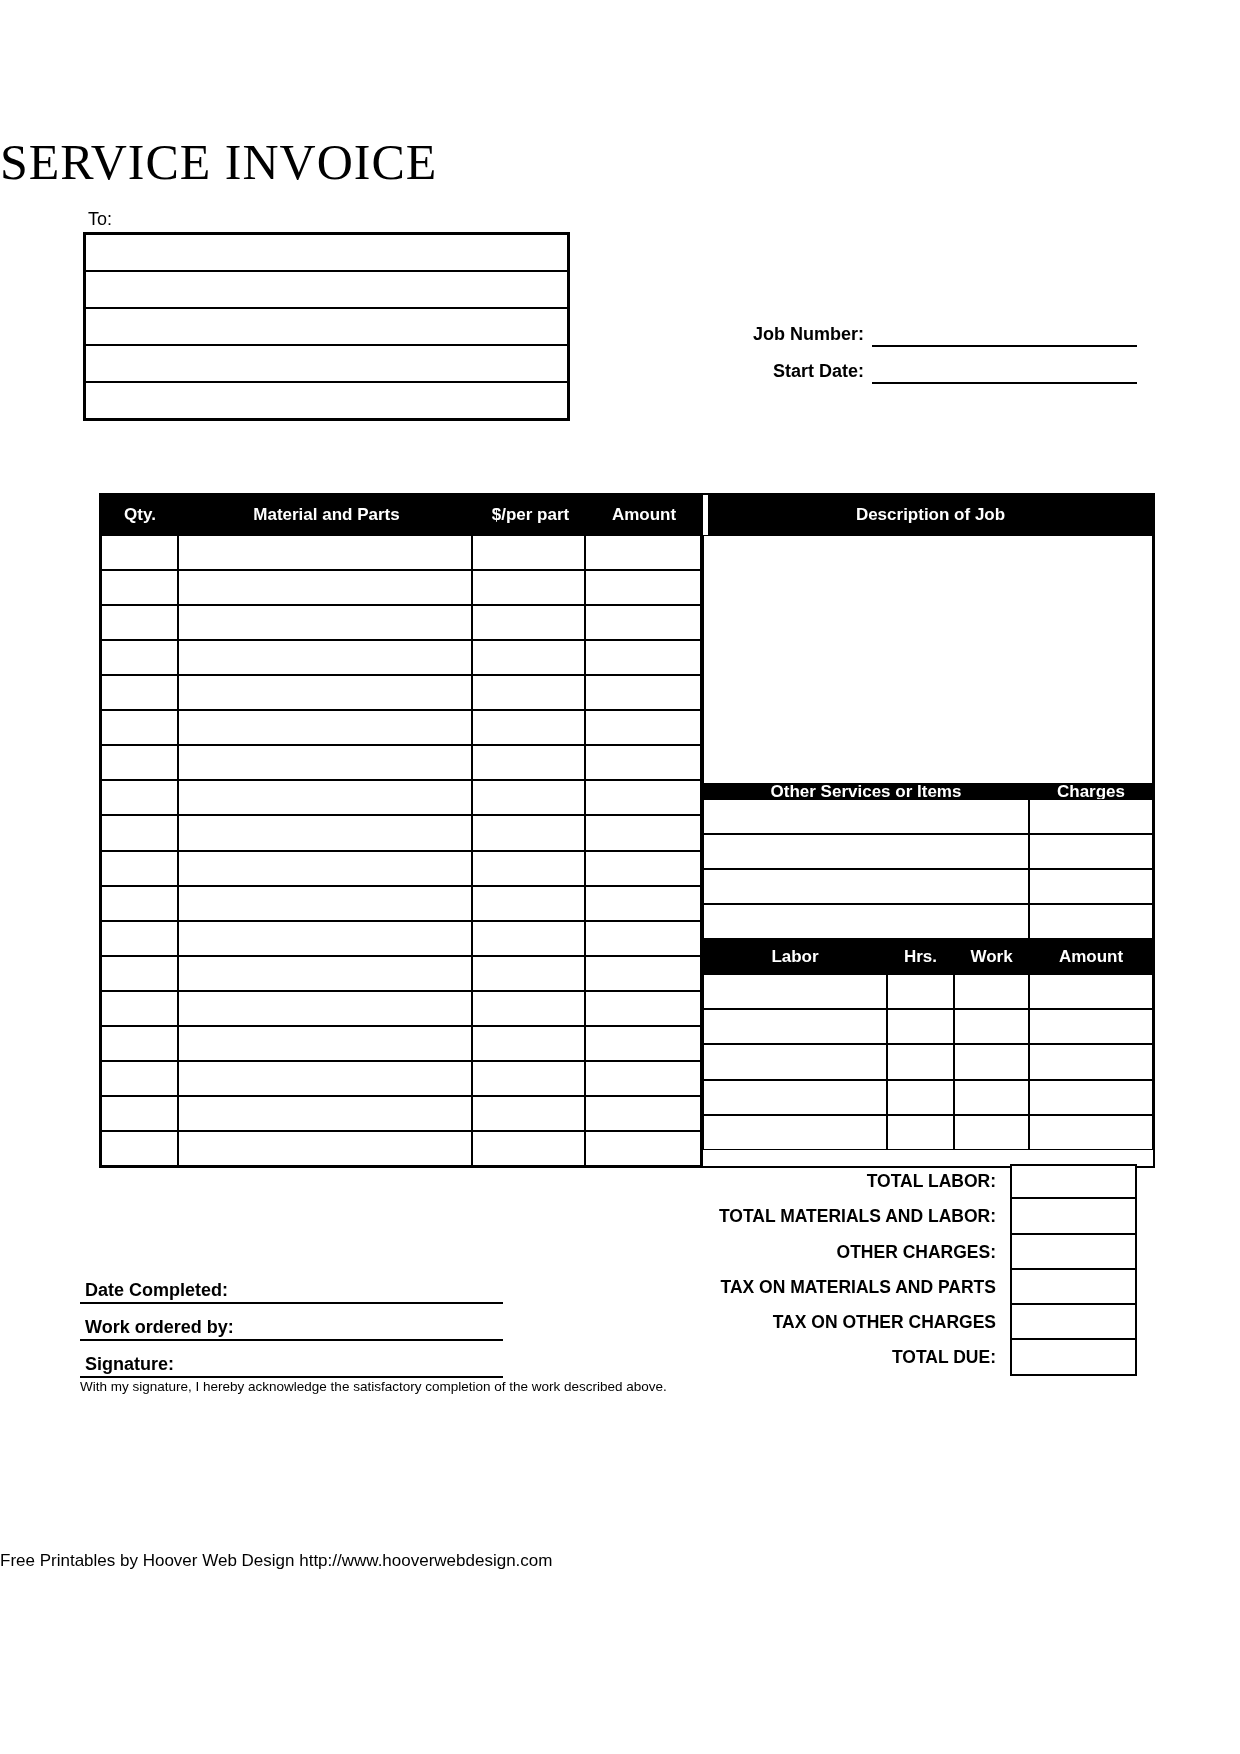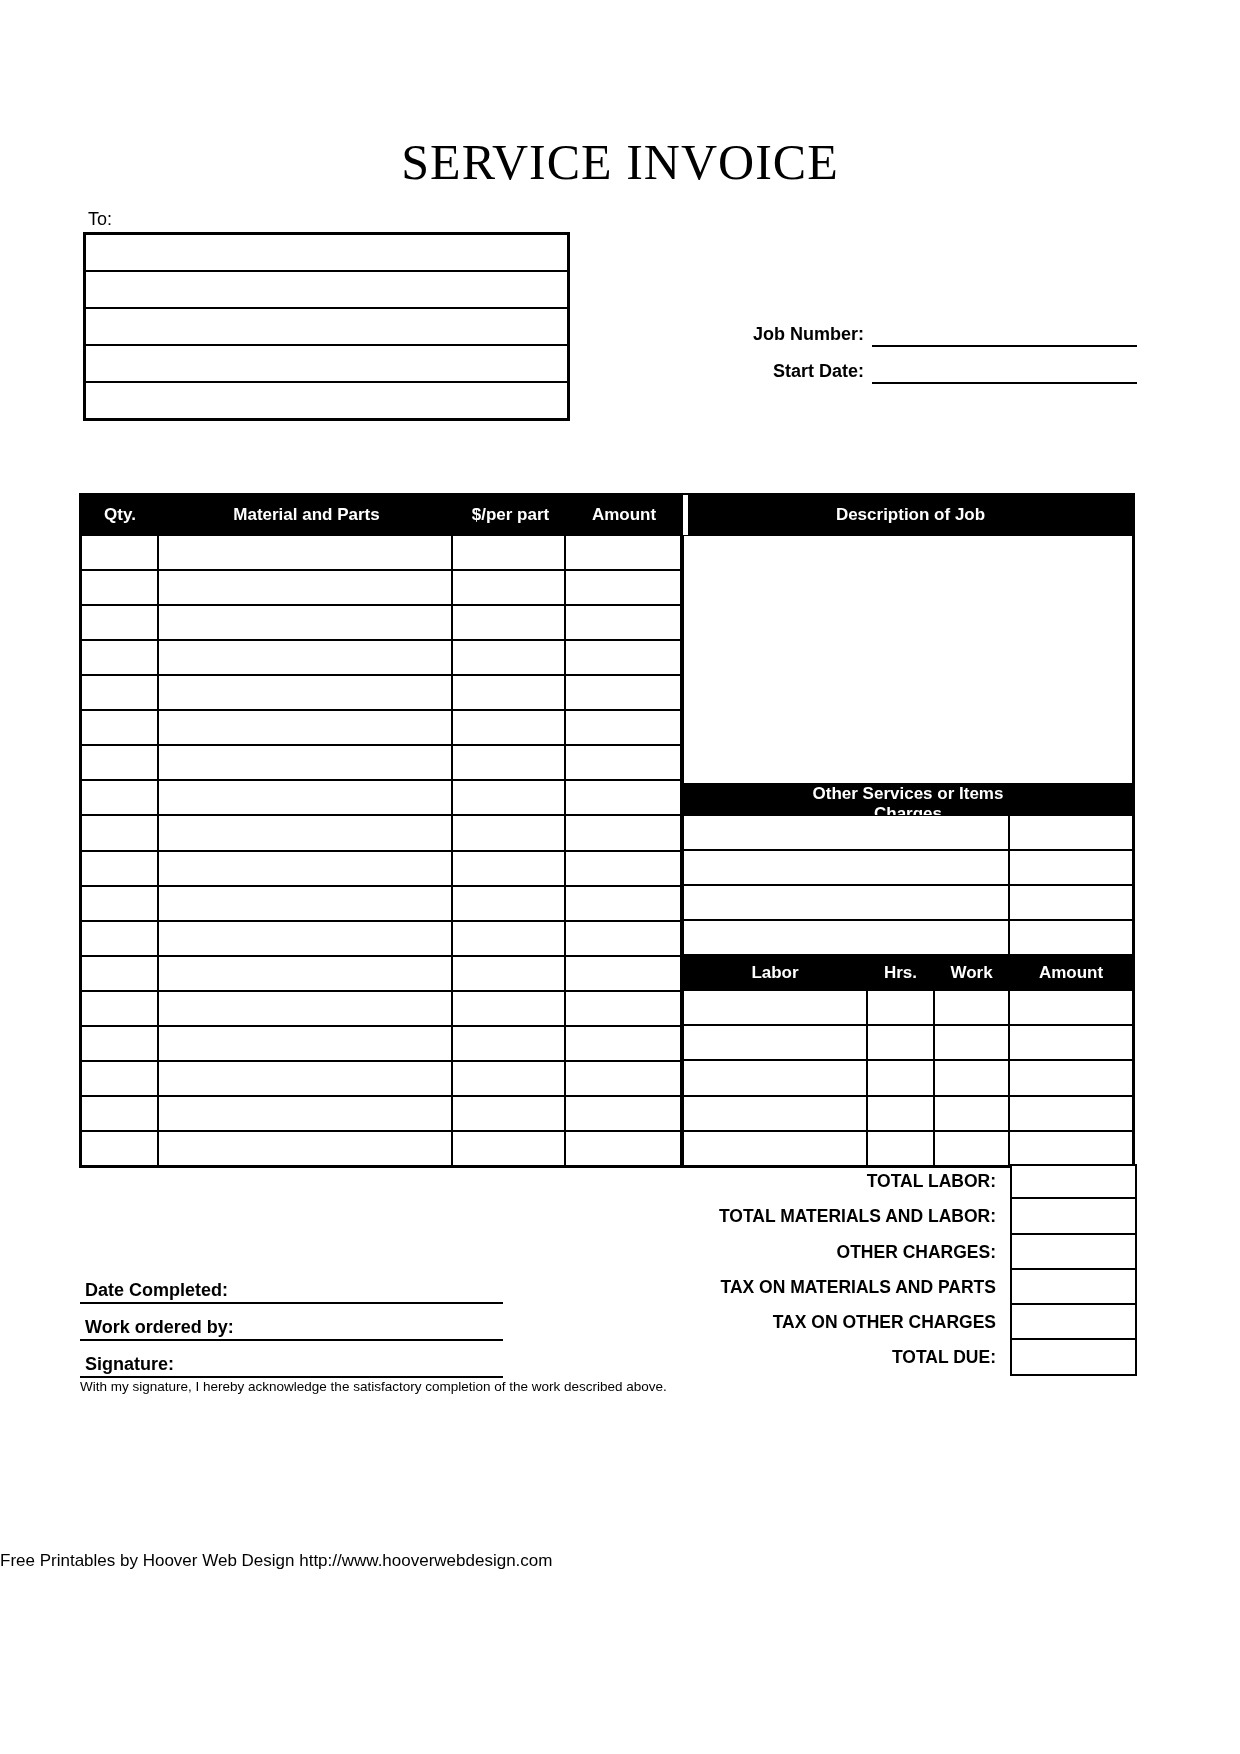--- a/index.html
+++ b/index.html
@@ -11,21 +11,20 @@
     margin: 0 auto;
     background: #ffffff;
     color: #000;
     font-family: "Liberation Sans", sans-serif;
     overflow: hidden;
   }
   .title {
     position: absolute;
     top: 133px; left: 0;
     width: 100%;
-    text-align: center;
     font-family: "Liberation Serif", serif;
     font-weight: 400;
     font-size: 50px;
     letter-spacing: 1px;
   }
   .to-label {
     position: absolute;
     left: 88px; top: 209px;
     font-size: 18px;
   }
@@ -54,21 +53,21 @@
   }
   .meta-line {
     position: absolute;
     right: 0; bottom: 1px;
     width: 265px; height: 0;
     border-bottom: 2.5px solid #000;
   }
 
   .invoice-table {
     position: absolute;
-    left: 79px; top: 493px;
+    left: 99px; top: 493px;
     width: 1056px; height: 675px;
     border: 2px solid #000;
   }
   .left-part {
     position: absolute; left: 0; top: 0;
     width: 602px; height: 671px;
     border-right: 2px solid #000;
   }
   .right-part {
     position: absolute; left: 602px; top: 0;
@@ -86,21 +85,21 @@
   .left-header { height: 40px; }
   .lh-c1 { width: 78px; } .lh-c2 { width: 295px; } .lh-c3 { width: 113px; } .lh-c4 { flex: 1; }
   .left-body {
     height: 631px;
     display: grid;
     grid-template-columns: 77px 294px 113px 1fr;
     grid-auto-rows: 1fr;
   }
   .desc-header { height: 40px; justify-content: center; border-left: 5px solid #fff; }
   .desc-area { height: 249px; border: 1px solid #000; }
-  .svc-header { height: 31px; flex-direction: column; }
+  .svc-header { height: 15px; }
   .sh-c1 { width: 326px; } .sh-c2 { flex: 1; }
   .svc-body {
     height: 140px;
     display: grid;
     grid-template-columns: 326px 1fr;
     grid-auto-rows: 1fr;
   }
   .labor-header { height: 35px; }
   .bh-c1 { width: 184px; } .bh-c2 { width: 67px; } .bh-c3 { width: 75px; } .bh-c4 { flex: 1; }
   .labor-body {

